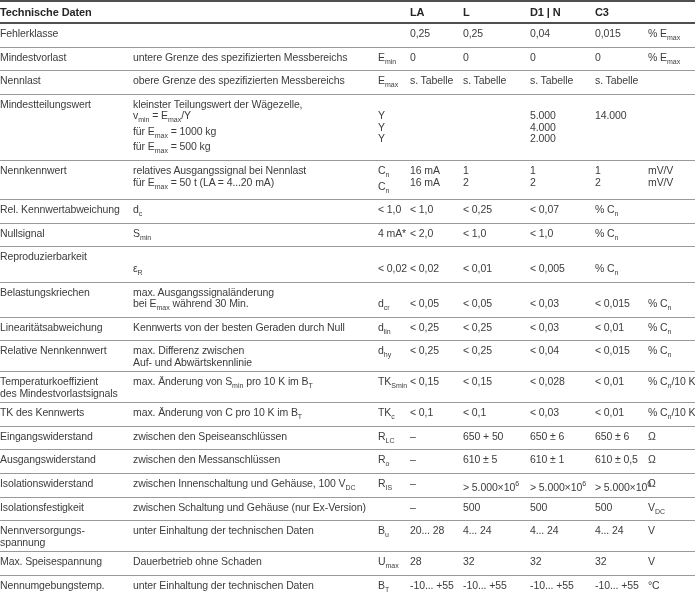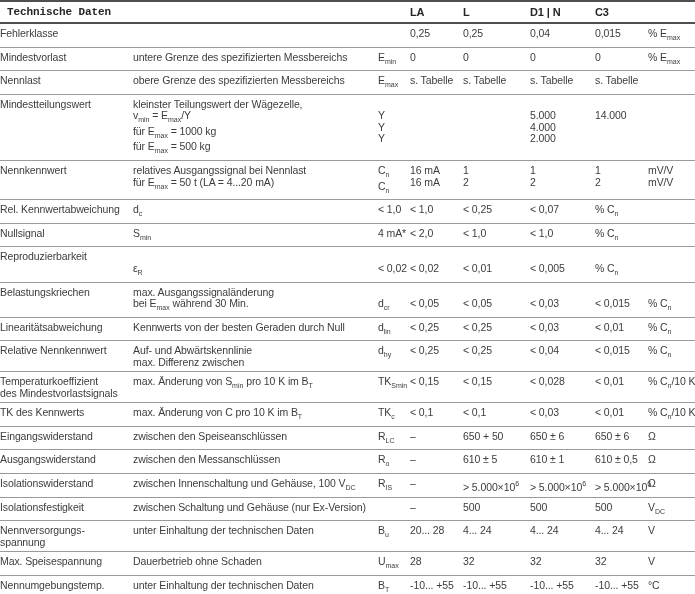--- a/index.html
+++ b/index.html
@@ -17,21 +17,21 @@
     grid-template-columns:133px 245px 32px 53px 67px 65px 53px 47px;
     align-items:start;
   }
   .thead{
     border-top:2px solid var(--rule-dark);
     border-bottom:2px solid var(--rule-dark);
     padding:4px 0 4px;
     font-weight:bold; color:var(--heading);
     font-size:11px;
   }
-  .thead .title{grid-column:1 / 4; padding-left:7px;font-family:Liberation Mono, monospace;}
+  .thead .title{grid-column:1 / 4; padding-left:0;}
   .row{
     border-bottom:1px solid var(--rule-light);
     padding:4px 0 3px;
   }
   .cell{overflow:visible;}
   .cell .line{line-height:11.5px; white-space:nowrap;}
   .cell.param{padding-left:0;}
   sub{font-size:7px; letter-spacing:0;}
   sup{font-size:7px; letter-spacing:0;}
 </style>
@@ -315,22 +315,22 @@
         </div>
         <div class="cell unit">
           <div class="line">% C<sub>n</sub></div>
         </div>
       </div>
       <div class="grid-row row">
         <div class="cell param">
           <div class="line">Relative Nennkennwert</div>
         </div>
         <div class="cell desc">
+          <div class="line">max. Differenz zwischen</div>
           <div class="line">Auf- und Abwärtskennlinie</div>
-          <div class="line">max. Differenz zwischen</div>
         </div>
         <div class="cell symbol">
           <div class="line">d<sub>hy</sub></div>
         </div>
         <div class="cell val">
           <div class="line">&lt; 0,25</div>
         </div>
         <div class="cell val">
           <div class="line">&lt; 0,25</div>
         </div>

